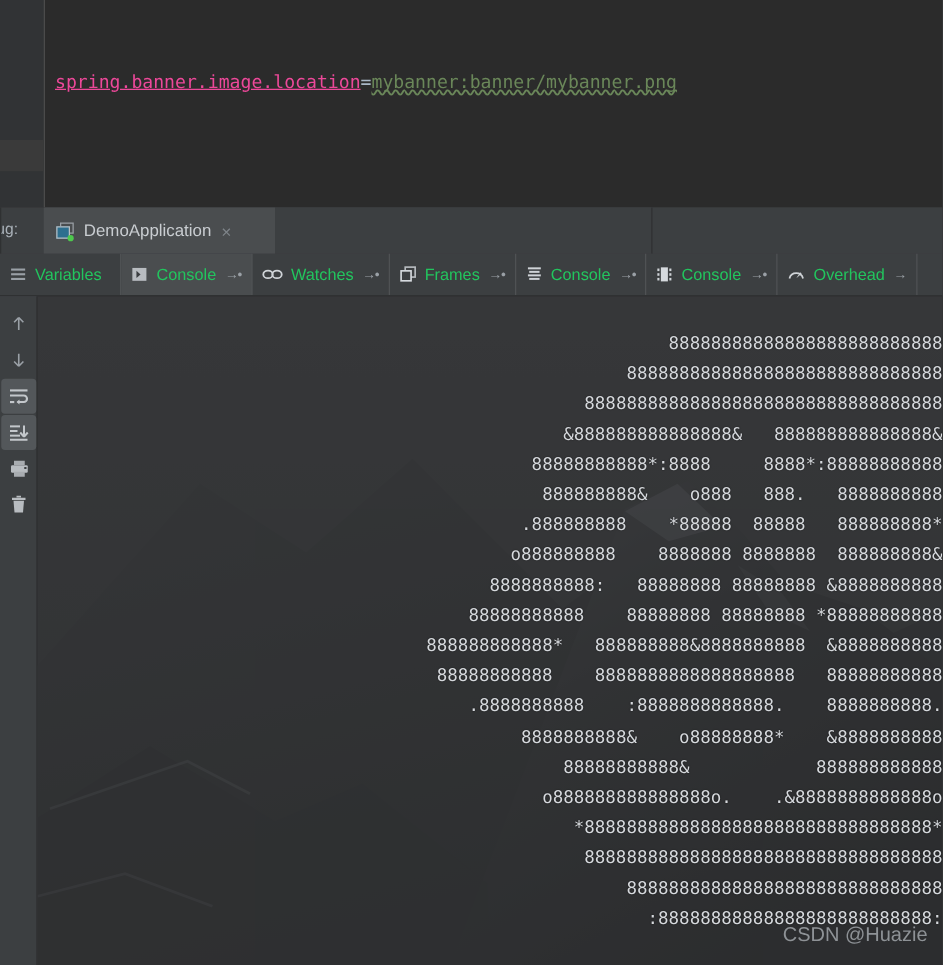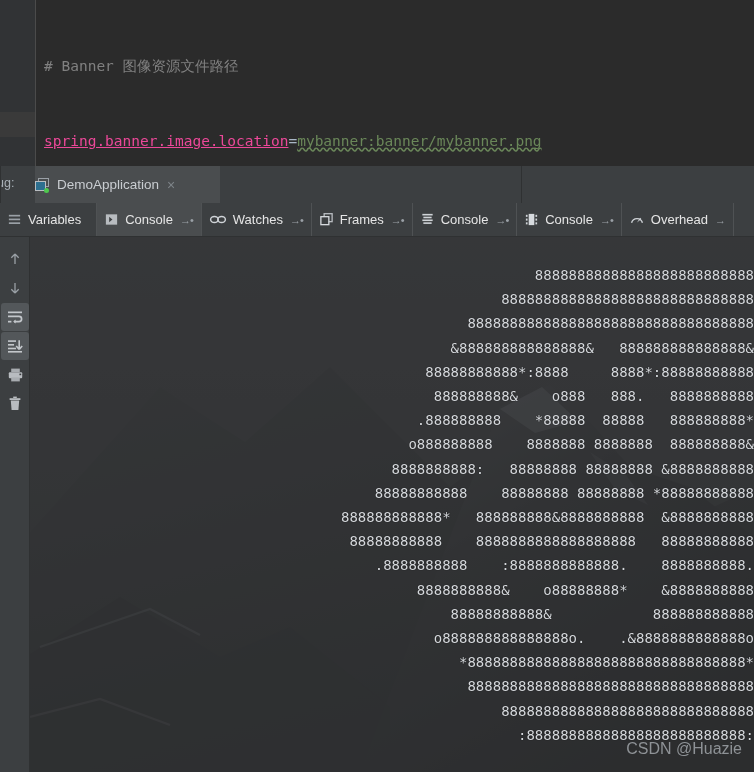--- a/index.html
+++ b/index.html
@@ -67,20 +67,21 @@
     font-size: 12.5px;
     color: #a9b1b8;
   }
   #debug-tab {
     position: absolute;
     left: 35px; top: 166px;
     width: 185px; height: 37px;
     background: #4a4d4f;
     display: flex;
     align-items: center;
+    padding-left: 10px;
     box-sizing: border-box;
   }
   #debug-tab-sep {
     position: absolute;
     left: 0; top: 166px;
     width: 1px; height: 37px;
     background: #2f3132;
   }
   .run-icon {
     position: relative;
@@ -141,21 +142,21 @@
     display: flex;
     align-items: center;
     padding: 0 8px 0 7px;
     border-right: 1px solid #4f5254;
     box-sizing: border-box;
     cursor: default;
   }
   .tab.active { background: #4a4d4f; justify-content: center; }
   .tab-label {
     font-size: 13px;
-    color: #e5e5e5;
+    color: #22c55e;
     margin-left: 6px;
     white-space: nowrap;
   }
   .tab-pin {
     margin-left: 7px;
     font-size: 11px;
     color: #9aa0a6;
     letter-spacing: -1px;
     white-space: nowrap;
   }
@@ -225,21 +226,20 @@
 </head>
 <body>
 
 <div id="app">
 
   <div id="editor">
     <div id="gutter">
       <div id="gutter-currentline"></div>
     </div>
     <div id="code">
-      <div><span class="tok-comment"># Banner 图像资源文件路径</span></div>
       <div><span class="tok-key">spring.banner.image.location</span><span class="tok-eq">=</span><span class="tok-val squiggle">mybanner:banner/mybanner.png</span></div>
       
       
       
       
     </div>
   </div>
 
   <div id="debug-header">
     <span id="debug-label">ug:</span>

